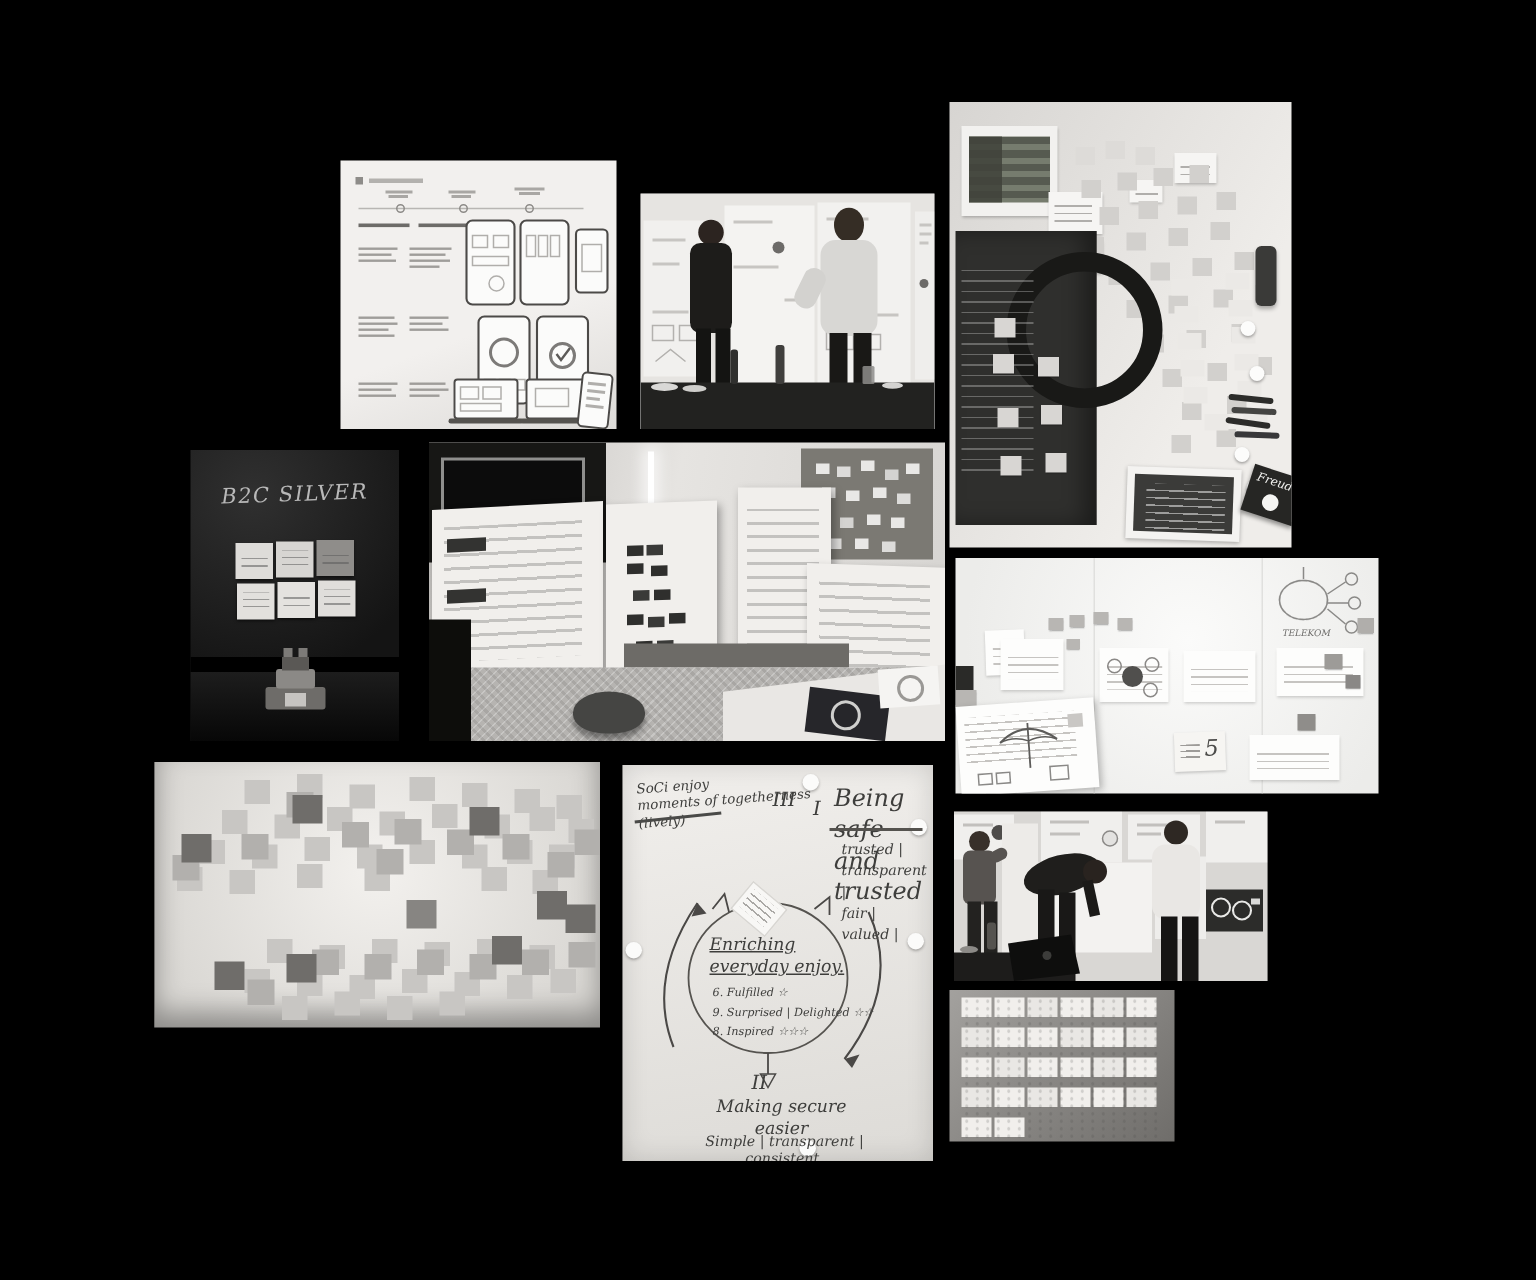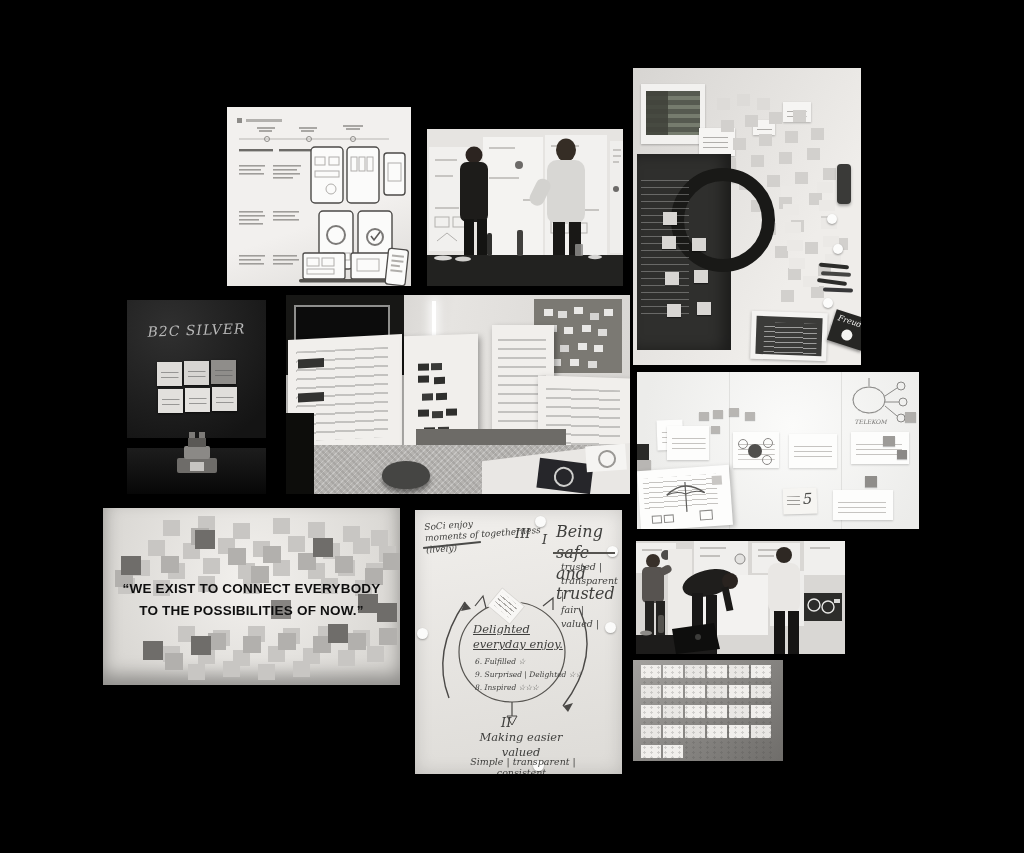--- a/index.html
+++ b/index.html
@@ -455,24 +455,20 @@
       <div class="abs five-label">5</div>
     </div>
     <div class="paper" style="left:196px;top:118px;width:60px;height:30px;"></div>
     <div class="gnote" style="left:228px;top:104px;width:12px;height:11px;background:#8f8d8a;"></div>
   </div>
 
   <div id="p7" class="photo">
     <div class="note cluster-light"></div>
     <div class="note cluster-mid"></div>
     <div class="note cluster-dark"></div>
-    <div class="abs quote">
-      <div>“WE EXIST TO CONNECT EVERYBODY</div>
-      <div>TO THE POSSIBILITIES OF NOW.”</div>
-    </div>
   </div>
 
   <div id="p8" class="photo">
     <div class="magnet" style="left:120px;top:6px;"></div>
     <div class="magnet" style="left:192px;top:36px;"></div>
     <div class="magnet" style="left:2px;top:118px;"></div>
     <div class="magnet" style="left:190px;top:112px;"></div>
     <div class="magnet" style="left:118px;top:250px;"></div>
     <div class="hw intro">
       <div>SoCi enjoy</div>
@@ -497,32 +493,32 @@
       <path d="M50 92 l-4 9 l10 -2 z" fill="#4a4846"></path>
       <path d="M164 98 q22 48 -16 98" fill="none" stroke="#4a4846" stroke-width="1.4"></path>
       <path d="M148 196 l10 -3 l-5 9 z" fill="#4a4846"></path>
       <path d="M60 96 l8 -10 l3 12" fill="none" stroke="#4a4846" stroke-width="1.2"></path>
       <path d="M128 96 l10 -8 l0 12" fill="none" stroke="#4a4846" stroke-width="1.2"></path>
       <line x1="97" y1="192" x2="97" y2="206" stroke="#4a4846" stroke-width="1.2"></line>
       <path d="M92 206 l10 0 l-5 9 z" fill="none" stroke="#4a4846"></path>
     </svg>
     <div class="abs sticky"></div>
     <div class="hw circle-title">
-      <div>Delighted</div>
+      <div>Enriching</div>
       <div>everyday enjoy.</div>
     </div>
     <div class="hw circle-items">
       <div>6. Fulfilled ☆</div>
       <div>9. Surprised | Delighted ☆☆</div>
       <div>8. Inspired ☆☆☆</div>
     </div>
     <div class="hw n2">II</div>
     <div class="hw easier">
-      <div>Making easier</div>
-      <div>valued</div>
+      <div>Making secure</div>
+      <div>easier</div>
     </div>
     <div class="hw bottom-vals">Simple | transparent | consistent.</div>
   </div>
 
   <div id="p9" class="photo">
     <svg width="209" height="113" viewBox="0 0 209 113">
       <rect width="209" height="113" fill="#d9d7d4"></rect>
       <g fill="#f0efed">
         <rect x="0" y="2" width="40" height="30"></rect>
           <rect x="58" y="0" width="54" height="34"></rect>

